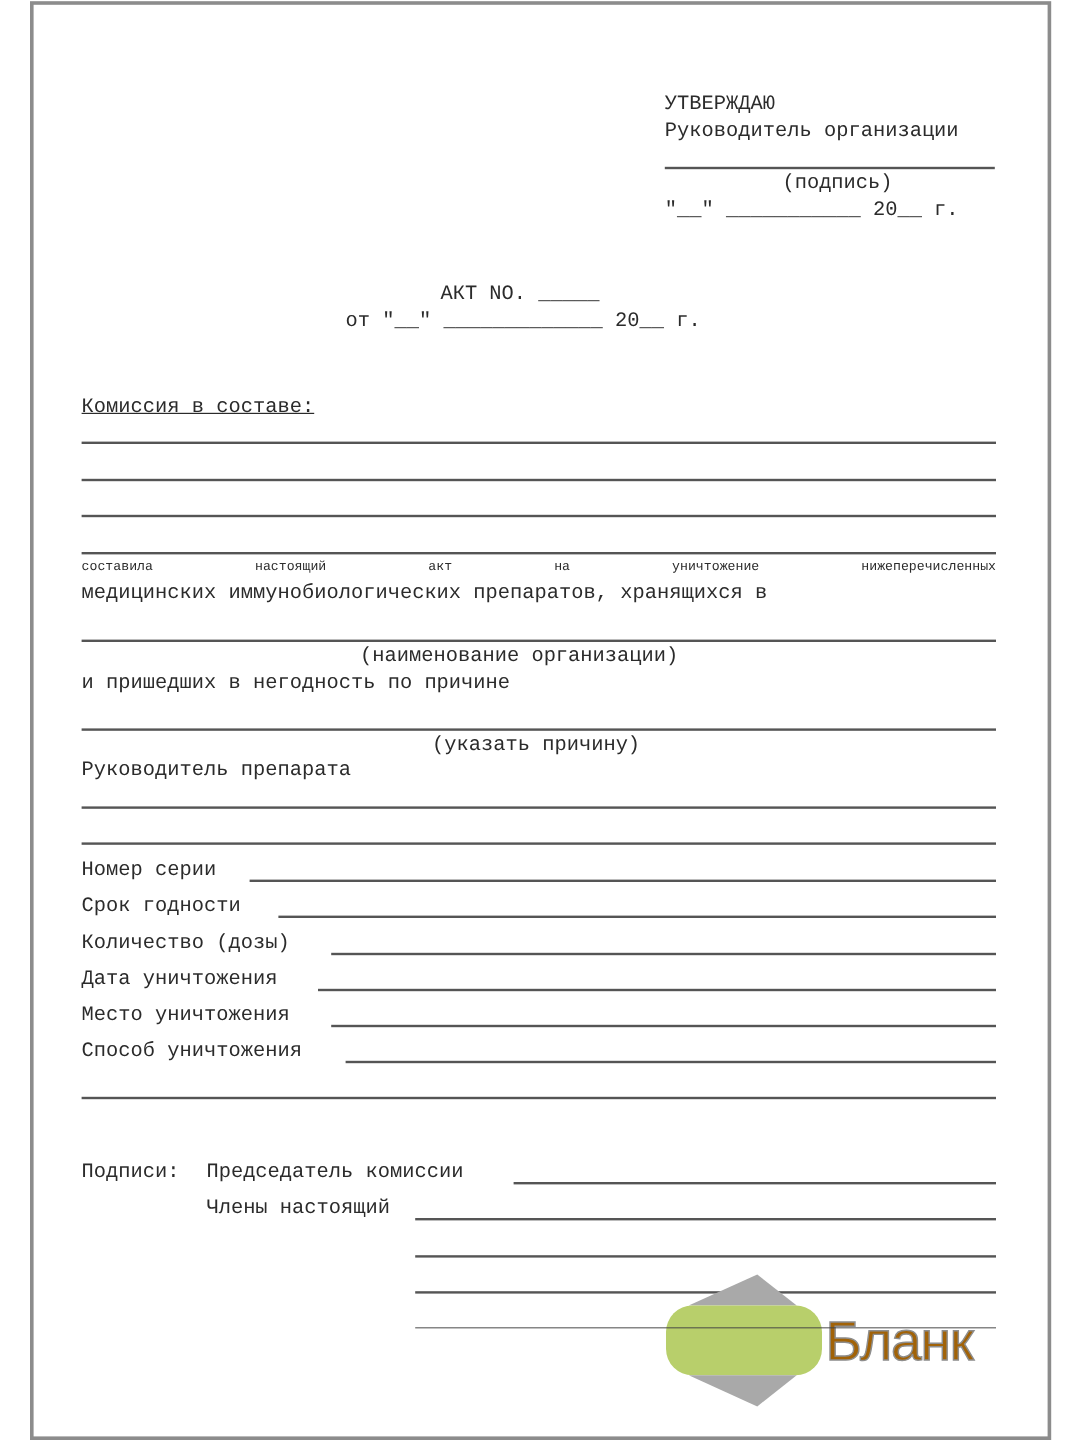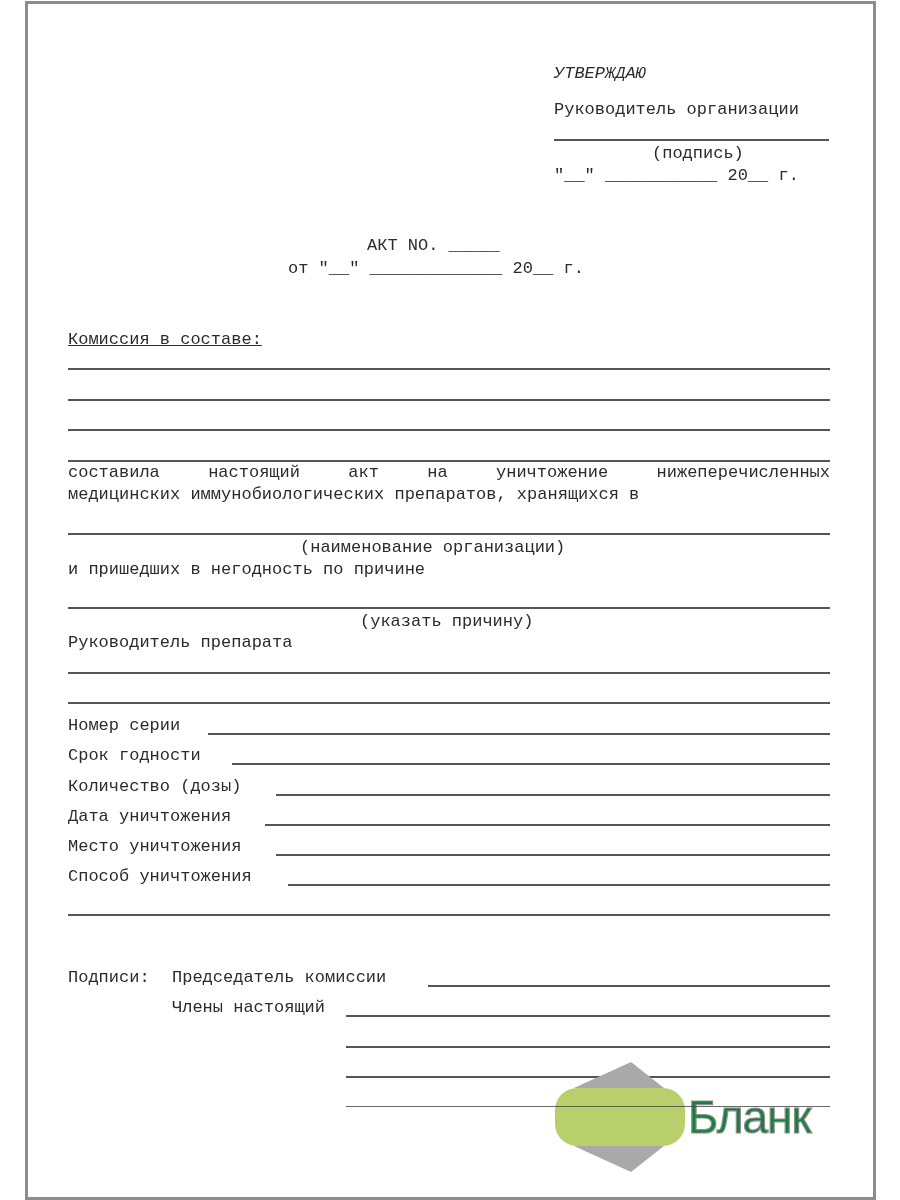--- a/index.html
+++ b/index.html
@@ -1,34 +1,34 @@
 <!DOCTYPE html>
 <html><head>
 <meta charset="utf-8">
 <style>
   html, body { margin: 0; padding: 0; background: #ffffff; }
   body { width: 900px; height: 1200px; position: relative; overflow: hidden; font-family: "Liberation Mono", "DejaVu Sans Mono", monospace; color: #2a2a2a; }
   .page { position: absolute; left: 25px; top: 1px; width: 845px; height: 1193px; border-left: 3px solid #8c8c8c; border-top: 3px solid #8c8c8c; border-right: 3px solid #8c8c8c; border-bottom: 3px solid #8c8c8c; background: #fff; box-sizing: content-box; }
   .t { position: absolute; font-size: 17px; line-height: 20px; white-space: pre; color: #2b2b2b; }
   .line { position: absolute; height: 2px; background: #555; }
   .thin { height: 1px; background: #444; }
-  .justify { position: absolute; left: 68px; width: 762px; font-size: 17px; line-height: 20px; text-align: justify; text-align-last: justify; white-space: normal; color: #2b2b2b; }
+  .justify { position: absolute; left: 68px; width: 762px; font-size: 11px; line-height: 20px; text-align: justify; text-align-last: justify; white-space: normal; color: #2b2b2b; }
   .logo { position: absolute; left: 555px; top: 1050px; width: 300px; height: 135px; }
   .logo-bg { position: absolute; left: 0; top: 38px; width: 130px; height: 58px; background: #b8cf6b; border-radius: 22px; }
   .logo-siti { position: absolute; left: 10px; top: 42px; font-family: "Liberation Sans", sans-serif; font-weight: bold; font-size: 46px; line-height: 50px; color: #ffffff; letter-spacing: -1px; }
-  .logo-blank { position: absolute; left: 133px; top: 42px; font-family: "Liberation Sans", sans-serif; font-size: 46px; line-height: 50px; color: #15803d; -webkit-text-stroke: 1.2px #8e8e8e; letter-spacing: -1px; }
+  .logo-blank { position: absolute; left: 133px; top: 42px; font-family: "Liberation Sans", sans-serif; font-size: 46px; line-height: 50px; color: #a16207; -webkit-text-stroke: 1.2px #8e8e8e; letter-spacing: -1px; }
   .logo-top { position: absolute; left: 25px; top: 12px; width: 0; height: 0; border-left: 45px solid transparent; border-right: 45px solid transparent; border-bottom: 26px solid #a9a9a9; transform: skewX(-25deg); }
   .logo-bot { position: absolute; left: 25px; top: 96px; width: 0; height: 0; border-left: 45px solid transparent; border-right: 45px solid transparent; border-top: 26px solid #a9a9a9; transform: skewX(25deg); }
 </style>
 </head>
 <body>
 
 <div class="page"></div>
 
-<div class="t" style="left:554px; top:64px;font-style:italic;">УТВЕРЖДАЮ</div>
+<div class="t" style="left:554px; top:78px;">УТВЕРЖДАЮ</div>
 <div class="t" style="left:554px; top:100px;">Руководитель организации</div>
 <div class="line" style="left:554px; top:139px; width:275px;"></div>
 <div class="t" style="left:652px; top:144px;text-align:right;">(подпись)</div>
 <div class="t" style="left:554px; top:166px;">"__" ___________ 20__ г.</div>
 
 <div class="t" style="left:367px; top:236px;">АКТ NO. _____</div>
 <div class="t" style="left:288px; top:259px;">от "__" _____________ 20__ г.</div>
 
 <div class="t" style="left:68px; top:330px;text-decoration:underline;">Комиссия в составе:</div>
 <div class="line" style="left:68px; top:368px; width:762px;"></div>

